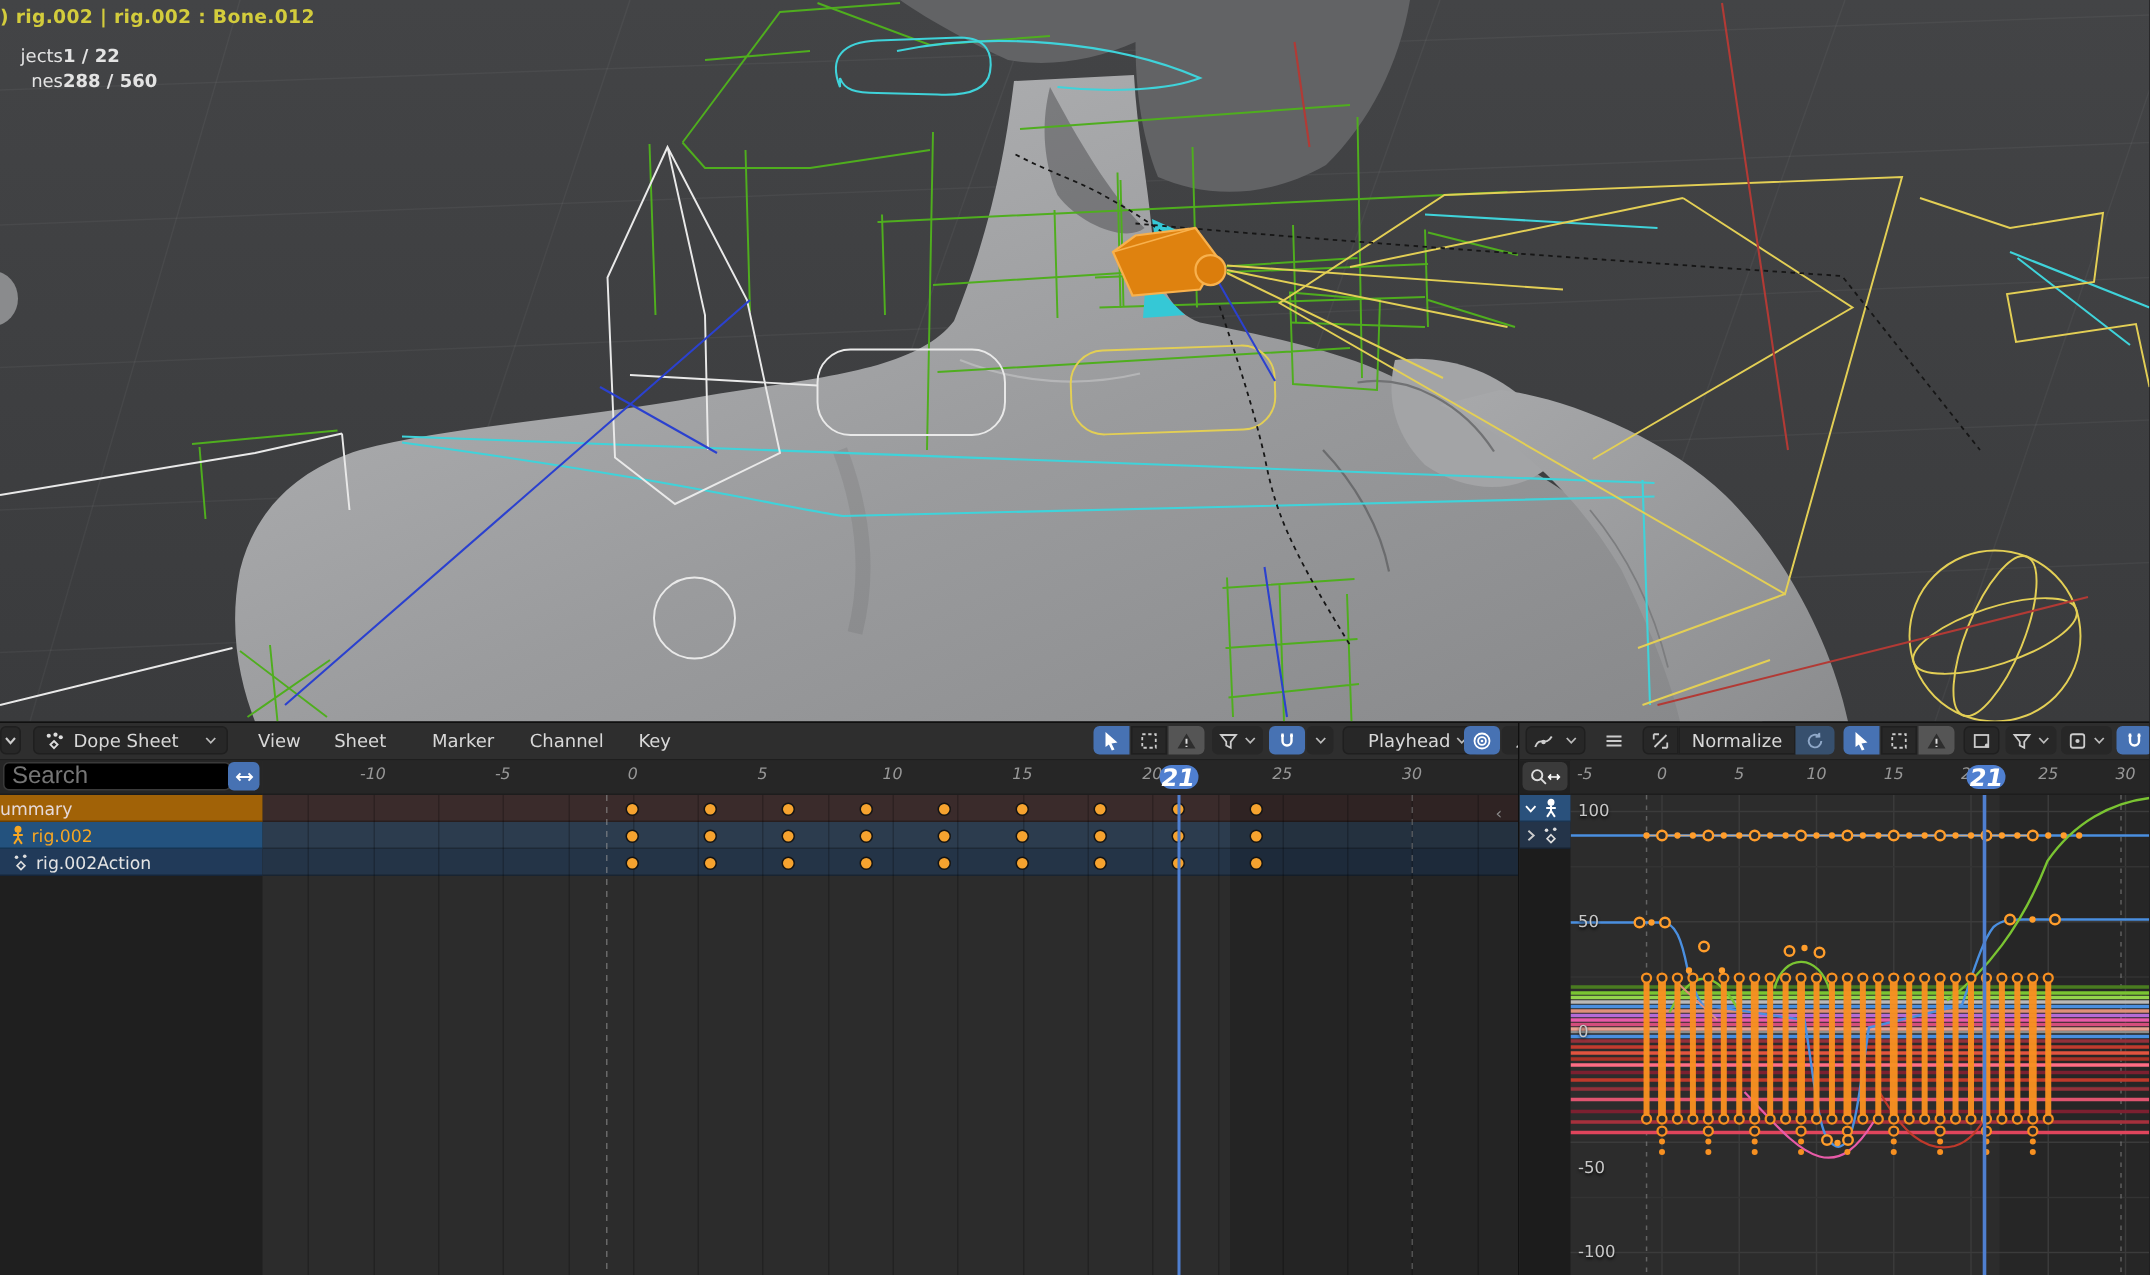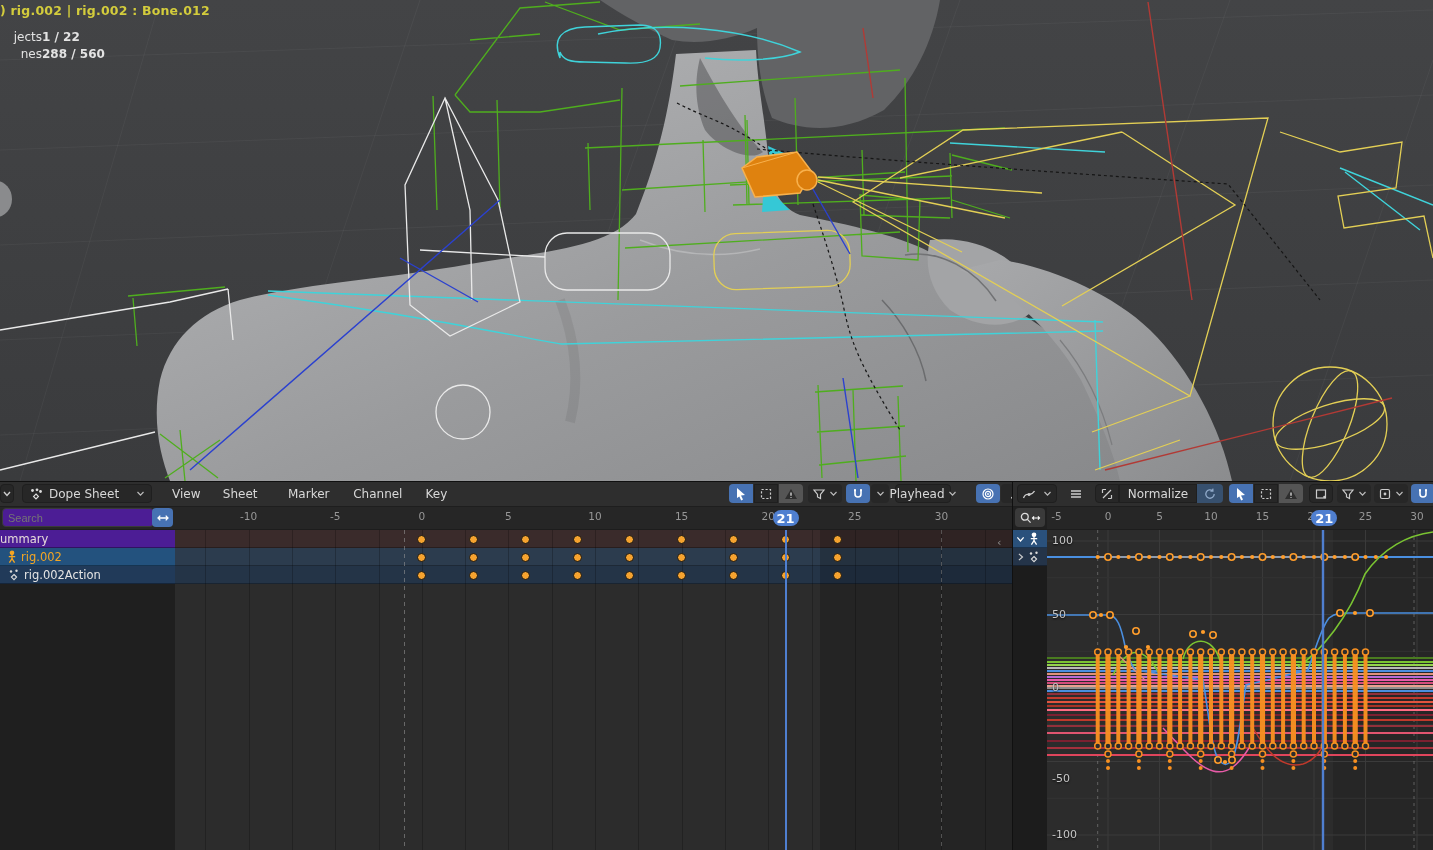--- a/index.html
+++ b/index.html
@@ -19,28 +19,28 @@
   .hdr{position:absolute;left:0;top:0;right:0;height:24px;background:#2e2e2e;border-bottom:1px solid #1e1e1e;}
   .btn{position:absolute;top:2px;height:19px;border-radius:4px;display:flex;align-items:center;justify-content:center;
        background:#2e2e2e;color:#d8d8d8;font-size:12px;}
   .btn.dark{background:#272727;border:1px solid #1f1f1f;box-sizing:border-box;}
   .btn.blue{background:#4772b3;}
   .btn.grey{background:#555555;}
   .menu-item{position:absolute;top:0;height:24px;display:flex;align-items:center;color:#d8d8d8;font-size:12px;padding:0 6px;}
   .ico{display:inline-flex;width:14px;height:14px;}
   .ico svg{width:14px;height:14px;}
   .chev{display:inline-flex;width:9px;height:9px;margin-left:3px;}
-  .ruler{position:absolute;top:25px;height:22px;background:#262626;border-bottom:1px solid #1d1d1d;}
+  .ruler{position:absolute;top:25px;height:22px;background:#262626;border-bottom:1px solid #1d1d1d;font-style:italic;}
   .ruler-label{position:absolute;top:3px;transform:translateX(-50%);color:#979797;font-size:10.5px;}
   .chip{position:absolute;top:3px;width:26px;height:16px;border-radius:8px;background:#4f7fd0;color:#fff;
-        font-size:13px;font-weight:bold;display:flex;align-items:center;justify-content:center;z-index:5;}
+        font-size:16px;font-weight:bold;display:flex;align-items:center;justify-content:center;z-index:5;}
   
   #ds-search{position:absolute;left:0;top:25px;width:175px;height:22px;background:#262626;border-bottom:1px solid #1d1d1d;}
-  #ds-search input{position:absolute;left:2px;top:1px;width:140px;height:17px;background:#4c1d95;border:1px solid #3a3a3a;
-        border-radius:4px;color:#9a9a9a;font-size:11px;padding:0 5px;outline:none;}
+  #ds-search input{position:absolute;left:2px;top:1px;width:140px;height:17px;background:#000000;border:1px solid #3a3a3a;
+        border-radius:4px;color:#9a9a9a;font-size:16px;padding:0 5px;outline:none;}
   #ds-search .swap{position:absolute;left:152px;top:1px;width:21px;height:19px;border-radius:4px;background:#4772b3;
         display:flex;align-items:center;justify-content:center;}
   #ds-body{position:absolute;left:0;top:48px;right:0;bottom:0;background:#2c2c2c;}
   #ds-names{position:absolute;left:0;top:0;width:175px;bottom:0;background:#1f1f1f;z-index:3;}
   .ch-row{position:relative;height:18px;display:flex;align-items:center;font-size:11.5px;overflow:hidden;
         border-bottom:1px solid rgba(0,0,0,.35);box-sizing:border-box;}
   .lane{position:absolute;left:175px;right:0;height:18px;box-sizing:border-box;border-bottom:1px solid rgba(0,0,0,.3);}
   .gridv{position:absolute;top:0;bottom:0;width:1px;background:rgba(0,0,0,.22);z-index:1;}
   .dashv{position:absolute;top:0;bottom:0;width:1px;z-index:2;opacity:.55;
         background:repeating-linear-gradient(to bottom,#9a9a9a 0 4px,transparent 4px 8px);}
@@ -263,21 +263,21 @@
             </svg>
           </span>
       </div>
       <div class="btn" style="left:871px;width:18px;background:#272727">
         <span class="chev" style="margin:0">
             <svg viewBox="0 0 9 9">
               <path d="M1.5,3 L4.5,6.2 L7.5,3" stroke="#bbb" stroke-width="1.2" fill="none"></path>
             </svg>
           </span>
       </div>
-      <div class="btn dark" style="left:895px;width:56px;justify-content:center;padding:0 7px">
+      <div class="btn dark" style="left:895px;width:92px;justify-content:flex-end;padding:0 7px">
         <span>Playhead</span>
         <span class="chev">
             <svg viewBox="0 0 9 9">
               <path d="M1.5,3 L4.5,6.2 L7.5,3" stroke="#bbb" stroke-width="1.2" fill="none"></path>
             </svg>
           </span>
       </div>
       <div class="btn blue" style="left:976px;width:24px">
         <span class="ico">
             <svg viewBox="0 0 14 14">
@@ -343,21 +343,21 @@
           <div class="gridv" style="left: 811.5px;"></div>
           <div class="gridv" style="left: 854.8px;"></div>
           <div class="gridv" style="left: 898.1px;"></div>
           <div class="gridv" style="left: 941.4px;"></div>
           <div class="gridv" style="left: 984.7px;"></div>
           <div class="dashv" style="left: 404.48px;"></div>
           <div class="dashv" style="left: 941.4px;"></div>
         </div>
       <div id="ds-dark"></div>
       <div id="ds-names">
-          <div class="ch-row" style="background: #4c1d95;">
+          <div class="ch-row" style="background: #a16207;">
             <span style="position: absolute; left: 0px; color: rgb(230, 218, 218);">ummary</span>
           </div>
           <div class="ch-row" style="background: rgb(35, 82, 126);">
             <span class="ico" style="position: absolute; left: 5px;">
               <svg viewBox="0 0 14 14">
                 <g stroke="#f5a623" stroke-width="1.3" fill="none">
                   <circle cx="7" cy="2.8" r="1.7" fill="#f5a623"></circle>
                   <path d="M7,4.8 V8.6 M3.8,6.6 H10.2 M7,8.6 L4.4,12.6 M7,8.6 L9.6,12.6"></path>
                 </g>
               </svg>

